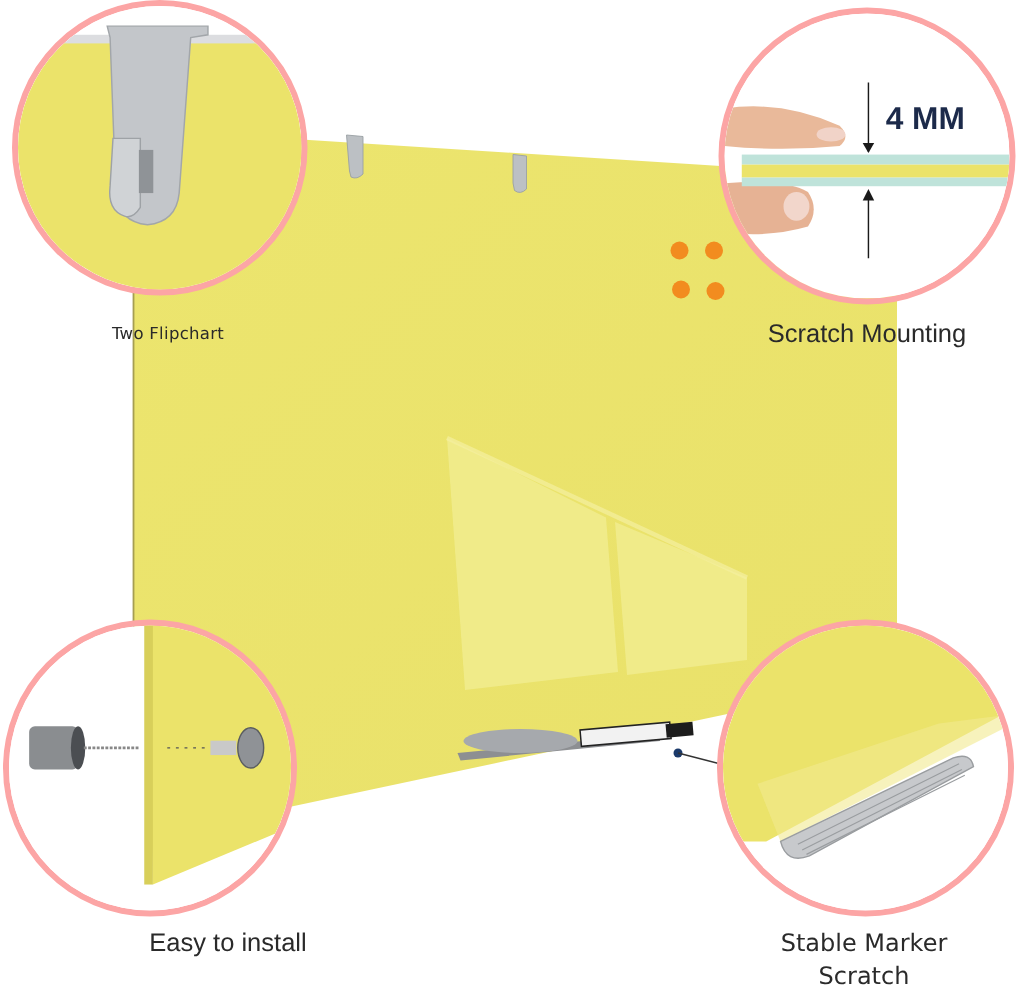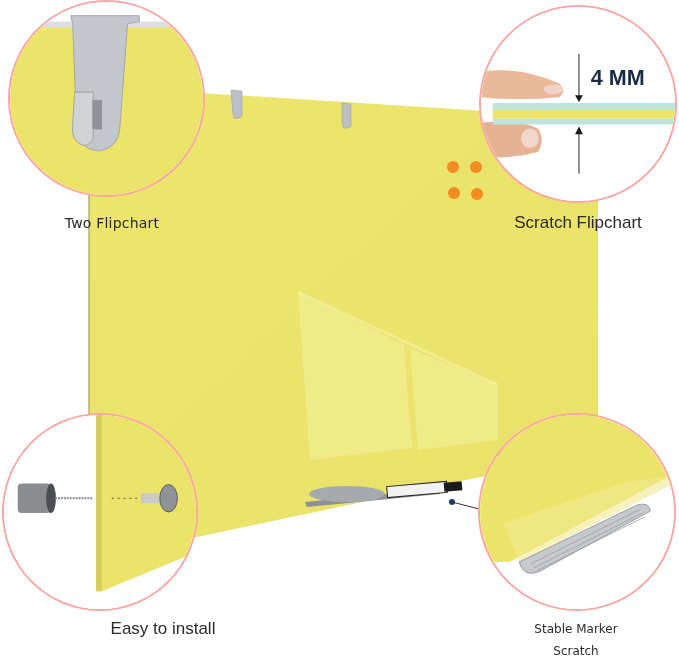--- a/index.html
+++ b/index.html
@@ -1,22 +1,22 @@
 <!DOCTYPE html>
 <html><head>
 <meta charset="utf-8">
 <style>
   html, body { margin:0; padding:0; background:#ffffff; }
   .stage { position:relative; width:679px; height:661px; overflow:hidden; background:#ffffff; font-family:"Liberation Sans", sans-serif; }
   .board-svg { position:absolute; left:0; top:0; width:679px; height:661px; }
-  .callout { position:absolute; border-radius:50%; border:2px solid #fca5a5; overflow:hidden; box-sizing:border-box; }
+  .callout { position:absolute; border-radius:50%; border:4px solid #fca5a5; overflow:hidden; box-sizing:border-box; }
   .callout svg { width:100%; height:100%; display:block; }
   .label { position:absolute; text-align:center; color:#2a2a2a; font-size:17px; line-height:22px; }
   .label span { display:block; }
-  .label-tl { font-family:"DejaVu Sans", sans-serif; font-size:14px; letter-spacing:0.2px; }
+  .label-tl { font-family:"DejaVu Sans", sans-serif; font-size:11px; letter-spacing:0.2px; }
 </style>
 </head>
 <body>
 
 <div class="stage">
 
   <svg class="board-svg" viewBox="0 0 679 661">
     <defs>
       <linearGradient id="boardGrad" x1="0" y1="0" x2="1" y2="1">
         <stop offset="0" stop-color="#ece56e"></stop>
@@ -83,55 +83,55 @@
       <rect x="12" y="114" width="186" height="6" fill="#bfe3da"></rect>
 
       <line x1="100" y1="48" x2="100" y2="96" stroke="#1a1a1a" stroke-width="1"></line>
       <polygon points="96,90 104,90 100,97" fill="#1a1a1a"></polygon>
       <line x1="100" y1="124" x2="100" y2="170" stroke="#1a1a1a" stroke-width="1"></line>
       <polygon points="96,130 104,130 100,122" fill="#1a1a1a"></polygon>
       <text x="112" y="80" font-family="Liberation Sans, sans-serif" font-weight="bold" font-size="22" fill="#1c2a4a">4 MM</text>
     </svg>
   </div>
   <div class="label" style="left:478px; top:212px; width:200px;">
-    <span>Scratch Flipchart</span>
+    <span>Scratch Mounting</span>
   </div>
 
   <div class="callout" style="left:2px; top:413px; width:196px; height:198px;">
     <svg viewBox="0 0 196 198">
       <rect width="196" height="198" fill="#ffffff"></rect>
       <polygon points="96,0 196,0 196,140 100,180" fill="#ebe36a"></polygon>
       <rect x="94" y="0" width="6" height="180" fill="#d8cf5a"></rect>
 
       <rect x="14" y="70" width="34" height="30" rx="4" fill="#8a8d90"></rect>
       <ellipse cx="48" cy="85" rx="5" ry="15" fill="#4b4e52"></ellipse>
 
       <line x1="52" y1="85" x2="90" y2="85" stroke="#888" stroke-width="2" stroke-dasharray="2,1"></line>
       <line x1="110" y1="85" x2="140" y2="85" stroke="#555" stroke-width="1" stroke-dasharray="2,4"></line>
 
       <rect x="140" y="80" width="18" height="10" fill="#c9c9c9"></rect>
       <ellipse cx="168" cy="85" rx="9" ry="14" fill="#8f9296" stroke="#5a5d60"></ellipse>
     </svg>
   </div>
-  <div class="label" style="left:15px; top:618px; width:200px;padding-left:48px;">
+  <div class="label" style="left:4px; top:618px; width:200px;padding-left:48px;">
     <span>Easy to install</span>
   </div>
 
   <div class="callout" style="left:478px; top:413px; width:198px; height:198px;">
     <svg viewBox="0 0 198 198">
       <rect width="198" height="198" fill="#ffffff"></rect>
       <polygon points="0,0 198,0 198,60 30,150 0,150" fill="#ebe36a"></polygon>
       <polygon points="24,110 150,68 198,62 198,70 40,150" fill="#f1ea8f" opacity="0.6"></polygon>
 
       <g>
         <path d="M40,150 L160,92 Q172,88 174,98 L60,160 Q44,166 40,150 Z" fill="#c7c9cc" stroke="#9a9da0"></path>
         <line x1="52" y1="152" x2="164" y2="96" stroke="#9a9da0" stroke-width="0.8"></line>
         <line x1="55" y1="156" x2="166" y2="100" stroke="#9a9da0" stroke-width="0.8"></line>
         <line x1="58" y1="159" x2="168" y2="104" stroke="#9a9da0" stroke-width="0.8"></line>
       </g>
     </svg>
   </div>
-  <div class="label" style="left:476px; top:618px; width:200px; font-family:'DejaVu Sans', sans-serif; font-size:12px;">
+  <div class="label" style="left:476px; top:618px; width:200px; font-family:'DejaVu Sans', sans-serif; font-size:16px;">
     <span>Stable Marker</span>
     <span>Scratch</span>
   </div>
 
 </div>
 
 </body></html>

